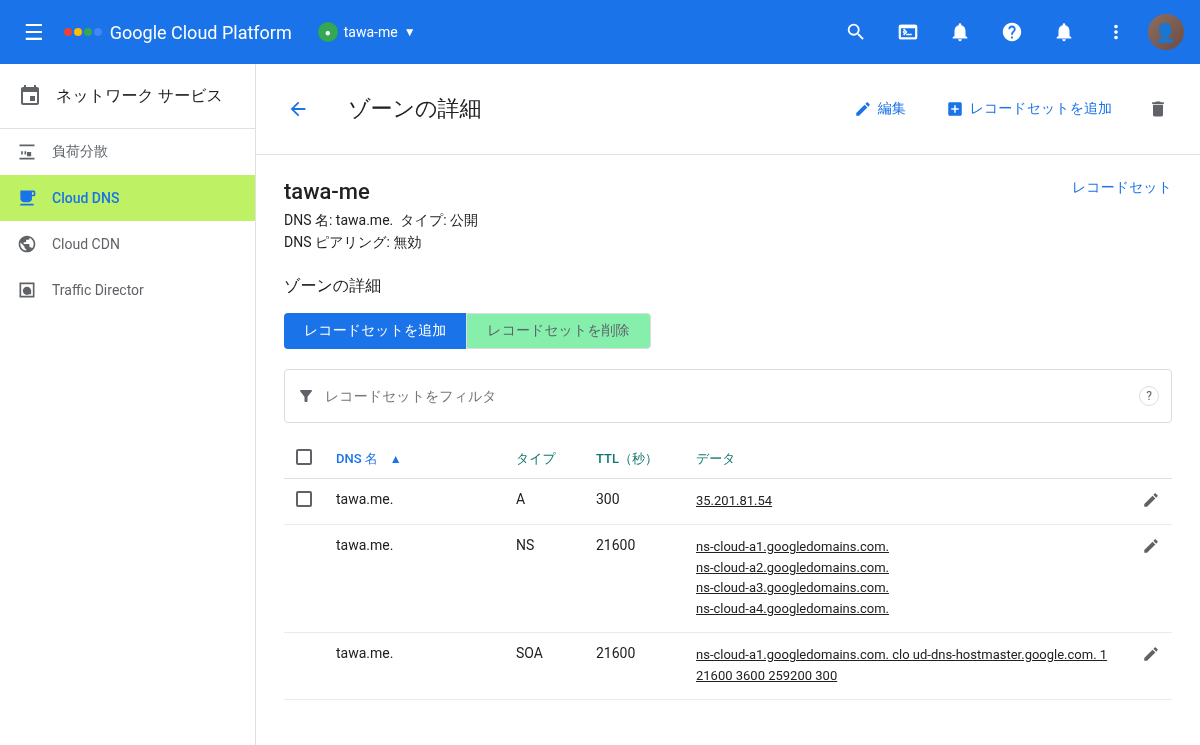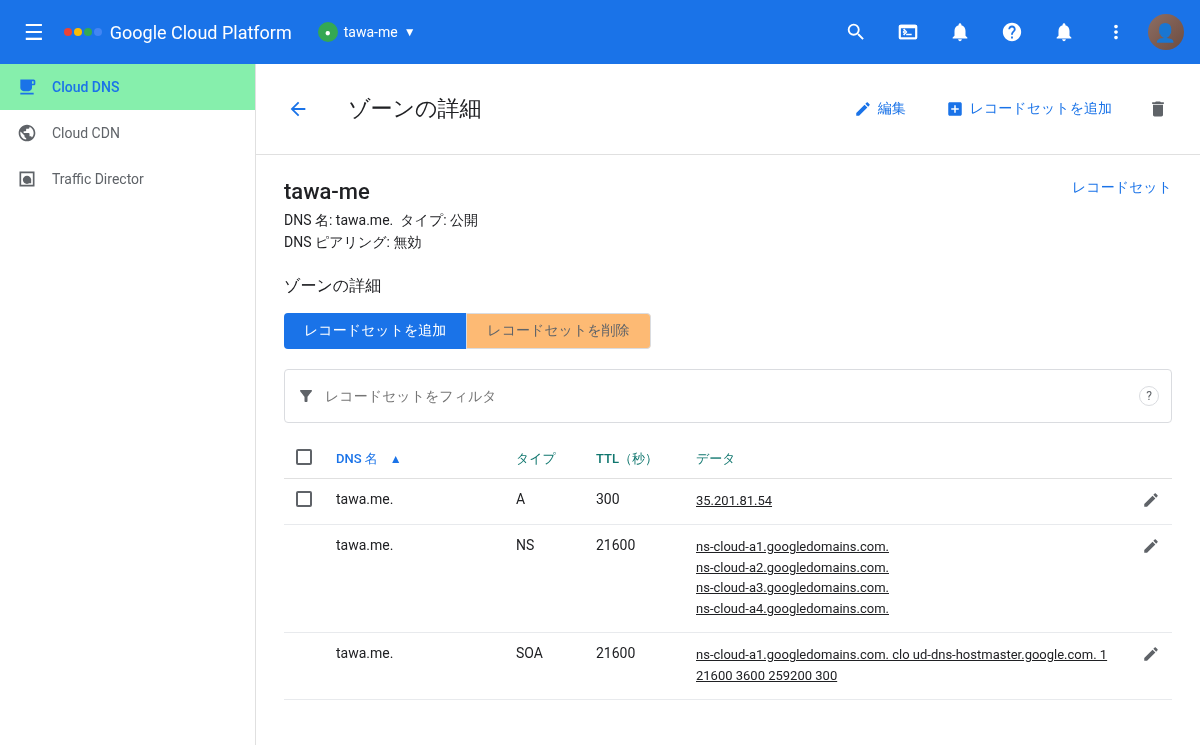--- a/index.html
+++ b/index.html
@@ -122,21 +122,21 @@
     .sidebar-item {
       display: flex;
       align-items: center;
       gap: 14px;
       padding: 12px 16px;
       cursor: pointer;
       color: #5f6368;
       font-size: 14px;
     }
     .sidebar-item.active {
-      background: #86efac;
+      background: #bef264;
       color: #1a73e8;
     }
     .sidebar-item.active .sidebar-item-label { color: #1a73e8; font-weight: 500; }
     .sidebar-item-icon {
       width: 22px; height: 22px;
       display: flex; align-items: center; justify-content: center;
       flex-shrink: 0;
     }
 
     
@@ -241,21 +241,21 @@
       background: #1a73e8;
       color: white;
       font-size: 14px;
       font-weight: 500;
       padding: 8px 20px;
       border: none;
       border-radius: 4px 0 0 4px;
       cursor: pointer;
     }
     .btn-delete {
-      background: #fdba74;
+      background: #86efac;
       color: #5f6368;
       font-size: 14px;
       padding: 8px 20px;
       border: 1px solid #dadce0;
       border-radius: 0 4px 4px 0;
       cursor: pointer;
     }
 
     
     .filter-bar {
@@ -396,21 +396,37 @@
       </svg>
   </div>
   <div class="avatar">
     <div class="avatar-img">👤</div>
   </div>
 </nav>
 
 <div class="layout">
 
   <aside class="sidebar">
-
+    <div class="sidebar-header">
+      <div class="sidebar-header-icon">
+        <svg viewBox="0 0 24 24" width="24" height="24" fill="#5f6368">
+          <path d="M17 12h-5v5h5v-5zM16 1v2H8V1H6v2H5c-1.11 0-1.99.9-1.99 2L3 19c0 1.1.89 2 2 2h14c1.1 0 2-.9 2-2V5c0-1.1-.9-2-2-2h-1V1h-2zm3 18H5V8h14v11z"></path>
+        </svg>
+      </div>
+      <span class="sidebar-header-title">ネットワーク サービス</span>
+    </div>
+
+    <div class="sidebar-item">
+      <div class="sidebar-item-icon">
+        <svg viewBox="0 0 24 24" width="20" height="20" fill="#5f6368">
+          <path d="M17 12h-5v5h5v-5zM3 3h18v2H3zm0 16h18v2H3zm2-8h2v4H5v-4zm4 0h2v4H9v-4z"></path>
+        </svg>
+      </div>
+      <span class="sidebar-item-label">負荷分散</span>
+    </div>
 
     <div class="sidebar-item active">
       <div class="sidebar-item-icon">
         <svg viewBox="0 0 24 24" width="20" height="20" fill="#1a73e8">
           <path d="M20 3H4v10c0 2.21 1.79 4 4 4h6c2.21 0 4-1.79 4-4v-3h2c1.11 0 2-.89 2-2V5c0-1.11-.89-2-2-2zm0 5h-2V5h2v3zM4 19h16v2H4z"></path>
         </svg>
       </div>
       <span class="sidebar-item-label">Cloud DNS</span>
     </div>
 

